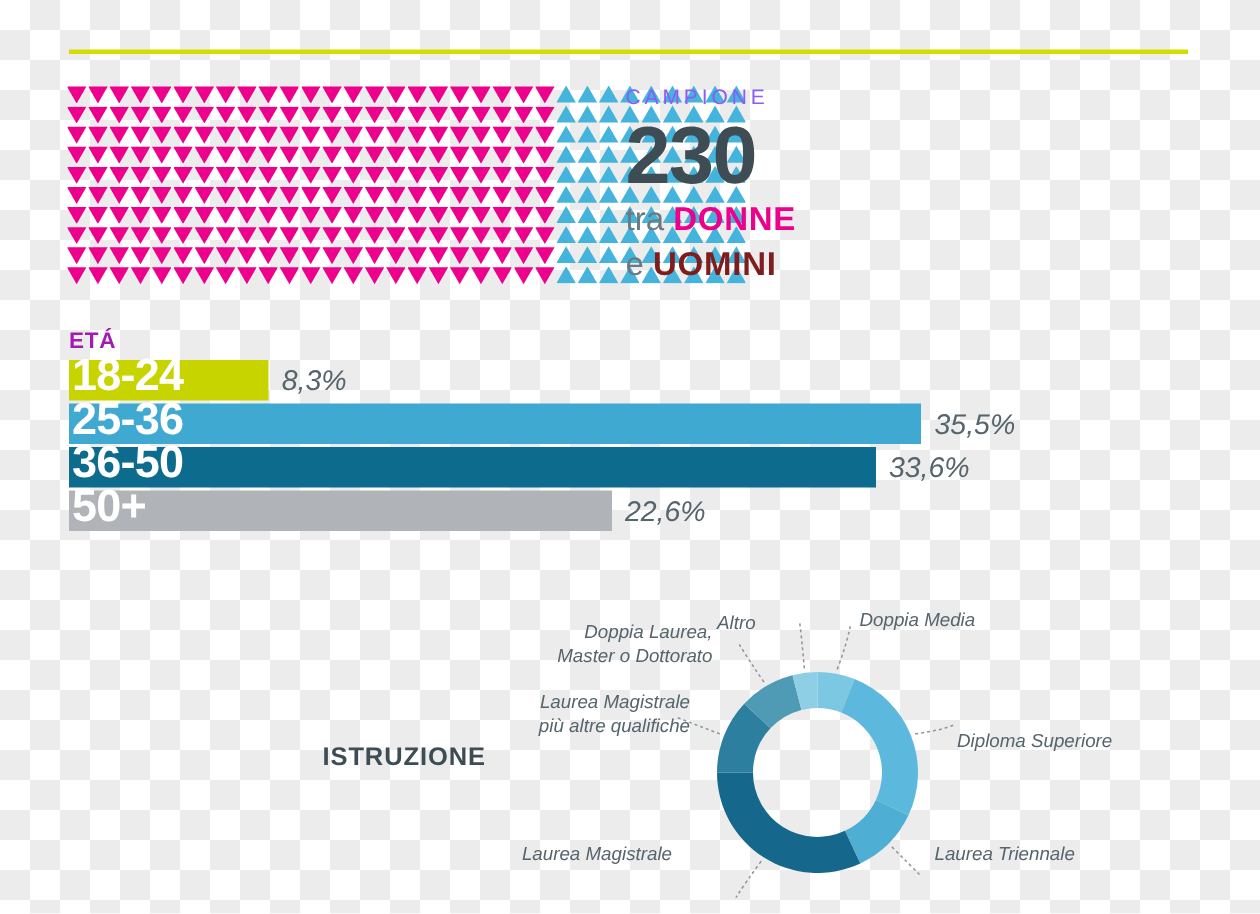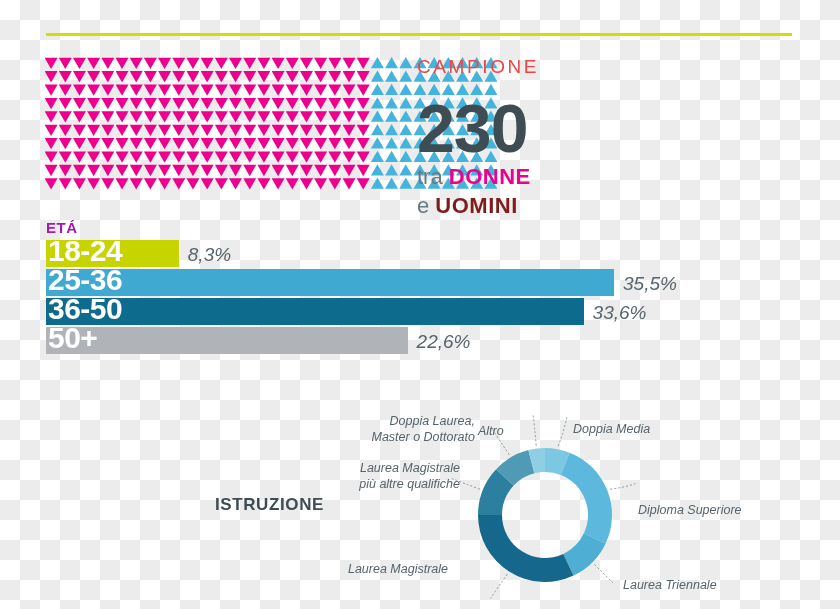--- a/index.html
+++ b/index.html
@@ -41,26 +41,26 @@
     clip-path:polygon(0% 6%,100% 6%,50% 100%);
   }
   .tri.up{
     background:#45b4dc;
     clip-path:polygon(50% 0%,100% 94%,0% 94%);
   }
 
   
   #sample{position:absolute;left:417px;top:57px;width:190px;}
   #campione{
-    font-size:19px;letter-spacing:2.6px;color:#ef4444;
+    font-size:14px;letter-spacing:2.6px;color:#8b5cf6;
     font-weight:400;line-height:1;
   }
   #sample-number{
-    font-size:68px;font-weight:bold;color:#3e4c53;
-    line-height:0.95;letter-spacing:-1px;margin-top:20px;
+    font-size:54px;font-weight:bold;color:#3e4c53;
+    line-height:0.95;letter-spacing:-1px;margin-top:8px;
   }
   .sample-line{font-size:22px;color:#6b7a82;line-height:1.25;margin-top:2px;}
   .sample-line b{font-weight:bold;letter-spacing:0.5px;}
   .w-donne{color:#ec008c;}
   .w-uomini{color:#7f1d1d;}
 
   
   #age-section{position:absolute;left:46px;top:219px;width:700px;}
   #age-title{
     font-size:15px;font-weight:bold;color:#a21caf;letter-spacing:0.5px;
@@ -89,21 +89,21 @@
     font-size:17px;font-weight:bold;color:#3e4c53;
     letter-spacing:0.6px;white-space:nowrap;
     transform:translate(-50%,-50%);
     text-align:center;
   }
   .edu-label{
     position:absolute;
     font-size:12.5px;font-style:italic;color:#56646c;
     line-height:1.25;white-space:nowrap;
   }
-  .edu-label.right{text-align:center;margin-top:16px;}
+  .edu-label.right{text-align:center;}
   .edu-label.left{text-align:right;}
 </style>
 </head>
 <body>
 
 <div id="checker"></div>
 
 <div id="stage">
 
   <div id="top-rule"></div>

